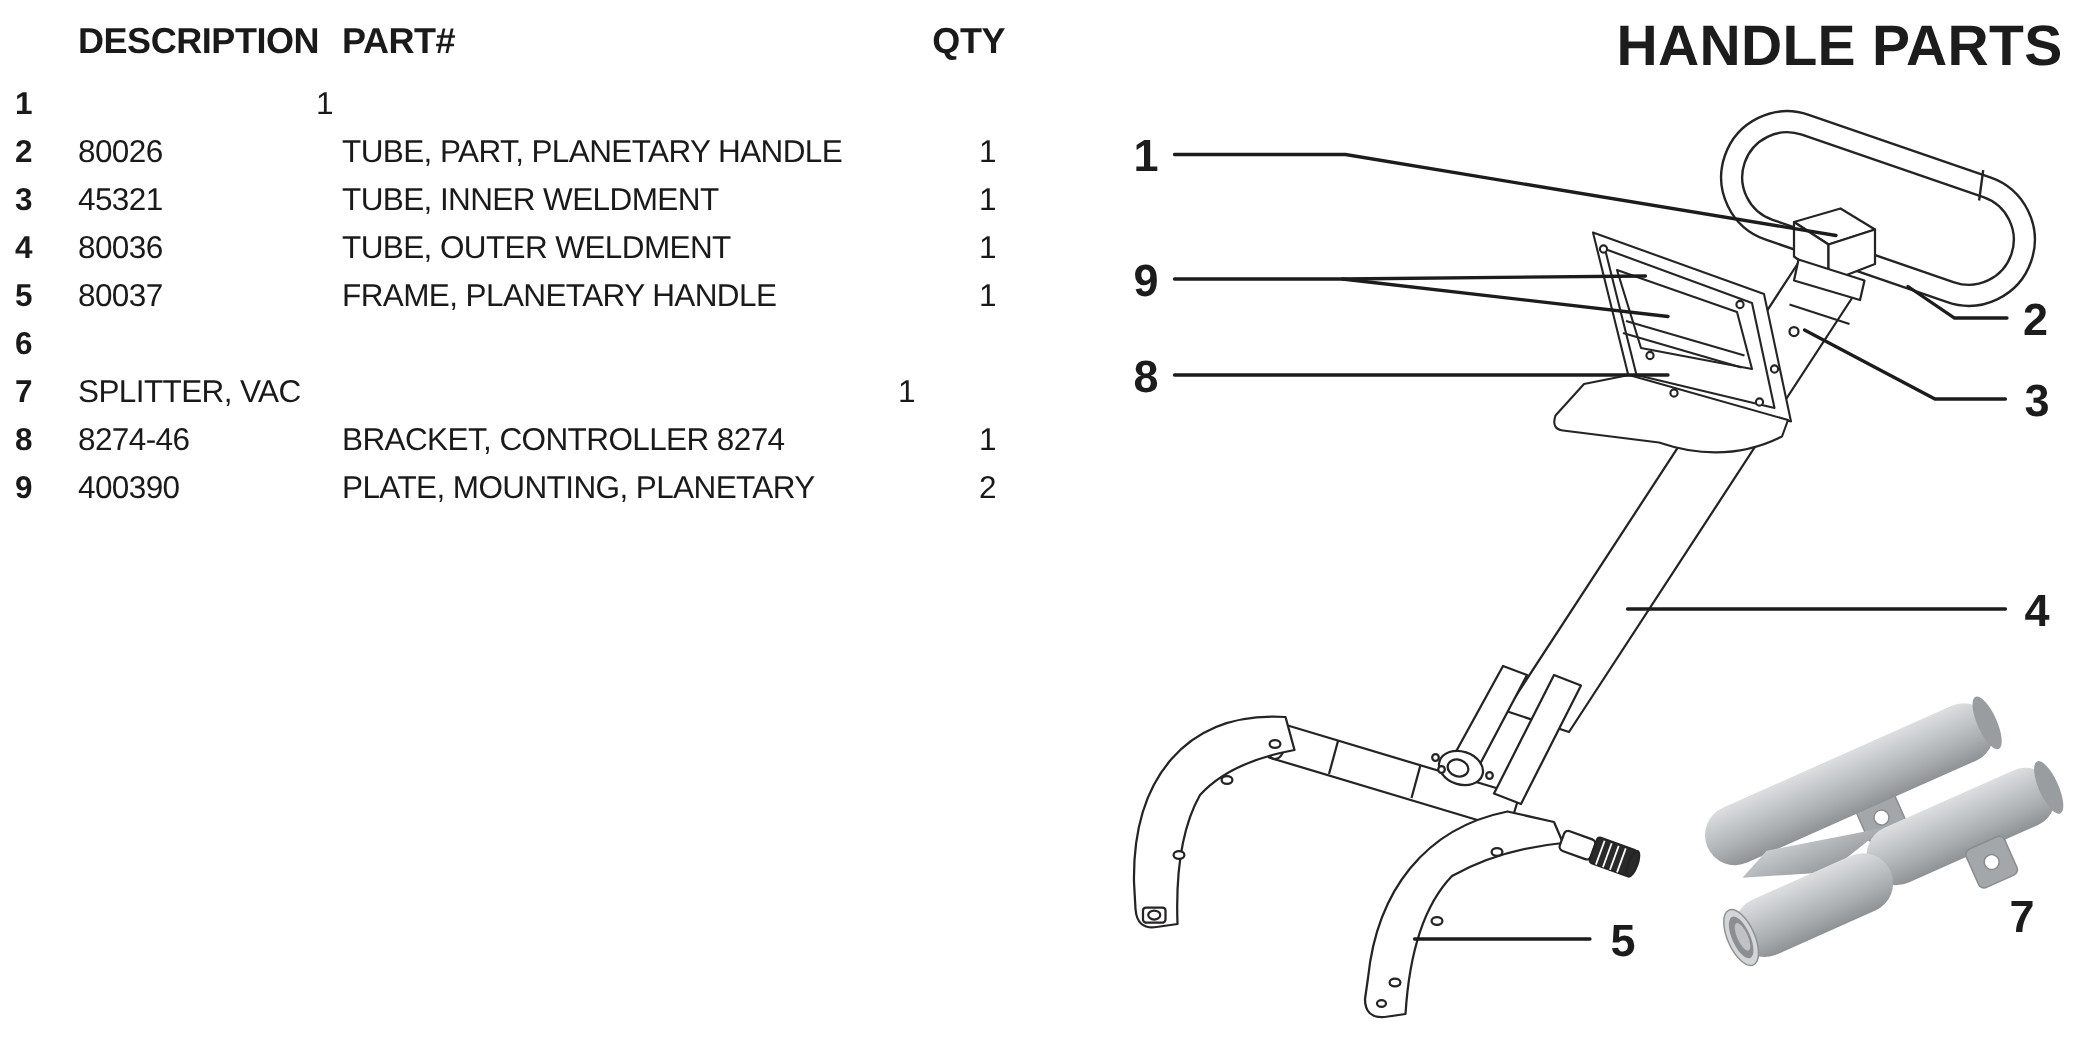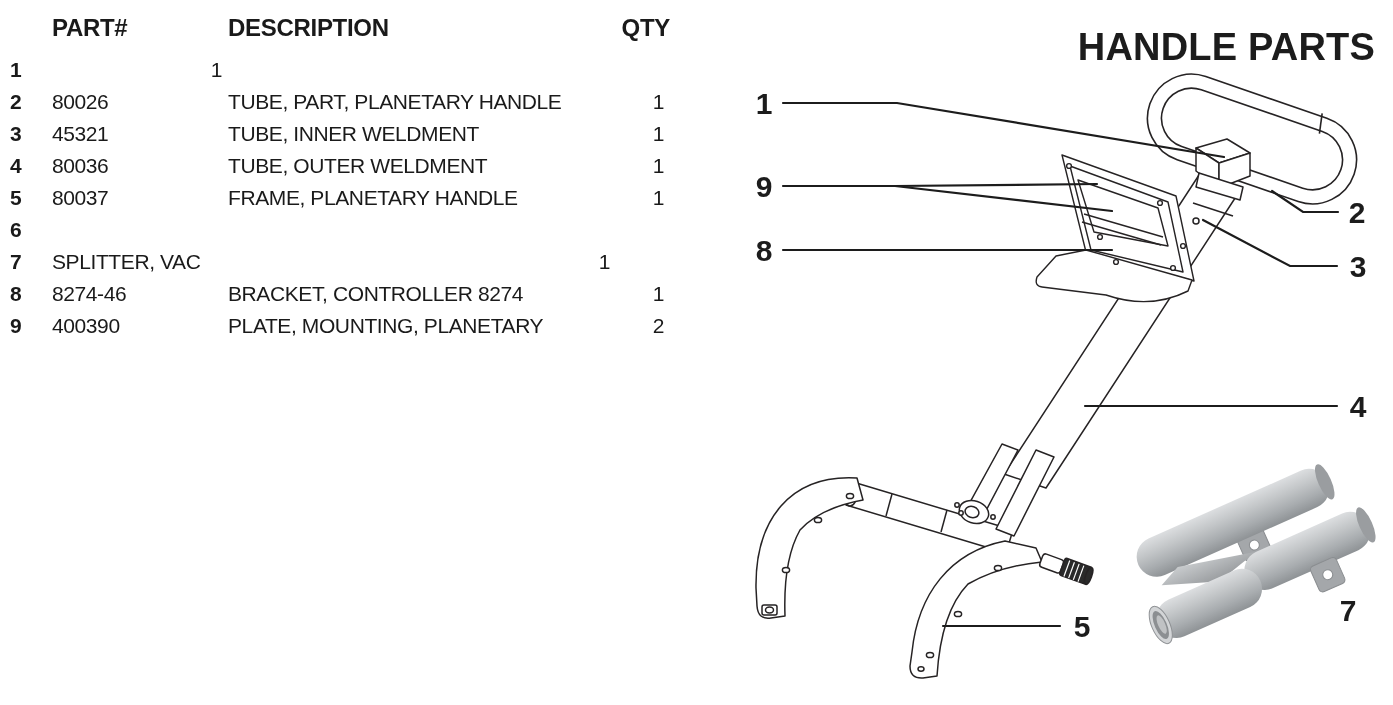--- a/index.html
+++ b/index.html
@@ -12,37 +12,37 @@
   .pt-row{display:grid;grid-template-columns:44px 176px 388px 54px;align-items:baseline;}
   .pt-head{height:40px;font-weight:bold;font-size:24px;letter-spacing:-0.3px;}
   .pt-head .cell{align-self:start;}
   .pt-body .pt-row{height:32px;font-size:21px;letter-spacing:-0.4px;line-height:32px;}
   .cell{white-space:nowrap;overflow:visible;}
   .c-item{font-weight:bold;padding-left:2px;}
   .c-qty{text-align:right;padding-right:6px;}
   .pt-head .c-qty{padding-right:0;}
   
   .page-title{
-    position:absolute;top:26px;right:18px;font-size:38px;font-weight:bold;
+    position:absolute;top:10px;right:18px;font-size:38px;font-weight:bold;
     letter-spacing:0.2px;color:#1c1c1c;white-space:nowrap;
   }
   
   .diagram{position:absolute;left:700px;top:60px;width:693px;height:645px;}
   svg text.callout{font-family:"Liberation Sans",sans-serif;font-size:30px;font-weight:bold;fill:#1c1c1c;}
 </style>
 </head>
 <body>
 
 <div class="page">
 
   <div class="parts-table">
     <div class="pt-row pt-head">
       <div class="cell c-item"></div>
+      <div class="cell c-desc">DESCRIPTION</div>
       <div class="cell c-part">PART#</div>
-      <div class="cell c-desc">DESCRIPTION</div>
       <div class="cell c-qty">QTY</div>
     </div>
     <div class="pt-body">
       <div class="pt-row">
         <div class="cell c-item">1</div>
         <div class="cell c-qty">1</div>
       </div>
       <div class="pt-row">
         <div class="cell c-item">2</div>
         <div class="cell c-part">80026</div>

